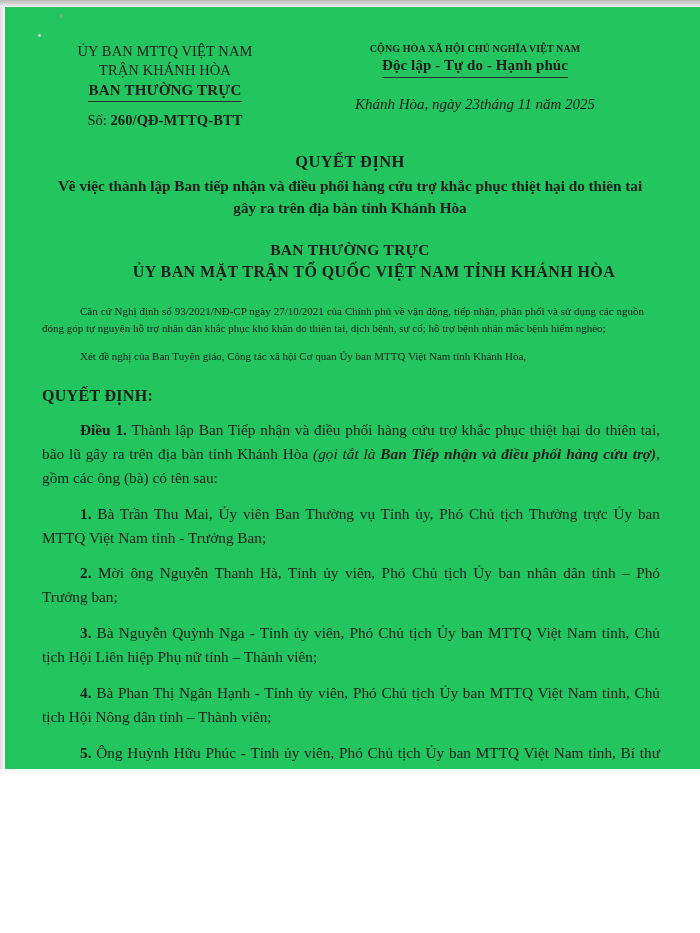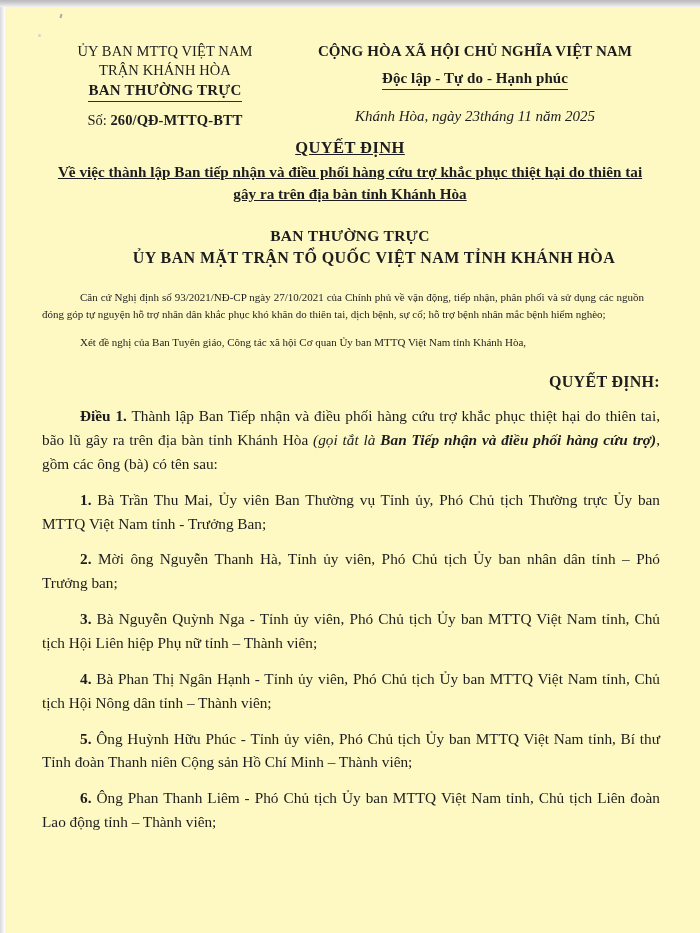--- a/index.html
+++ b/index.html
@@ -4,22 +4,22 @@
 <title>Quyết định</title>
 <style>
   html, body {
     margin: 0;
     padding: 0;
     background: #ffffff;
   }
   #page {
     position: relative;
     width: 700px;
-    height: 933px;
-    background: #fef9c3;
+    height: 769px;
+    background: #22c55e;
     overflow: hidden;
     font-family: "Liberation Serif", "DejaVu Serif", serif;
     color: #1d1d1f;
   }
   
   .scan-top-band {
     position: absolute;
     top: 0; left: 0;
     width: 700px; height: 7px;
     background: linear-gradient(to bottom, #b9b9bb 0%, #cfcfd1 45%, #f2f2f3 100%);
@@ -88,45 +88,44 @@
   }
   .doc-number {
     margin-top: 9px;
     font-size: 14.5px;
   }
   .doc-number .num {
     font-weight: bold;
     letter-spacing: .1px;
   }
   .nation-line {
-    font-size: 15px;
+    font-size: 10px;
     font-weight: bold;
     letter-spacing: .1px;
   }
   .motto {
     font-size: 15px;
     font-weight: bold;
     display: inline-block;
     border-bottom: 1.4px solid #303033;
     padding-bottom: 1px;
-    margin-top: 7px;
+    margin-top: 1px;
     letter-spacing: .1px;
   }
   .place-date {
     margin-top: 17px;
     font-size: 15px;
     font-style: italic;
   }
 
   
   .title-block {
     text-align: center;
-    margin-top: 8px;
+    margin-top: 22px;
     padding: 0 42px;
-    text-decoration: underline;
   }
   .decision-word {
     font-size: 16.5px;
     font-weight: bold;
     letter-spacing: .4px;
   }
   .decision-subject {
     font-size: 15.2px;
     font-weight: bold;
     line-height: 1.42;
@@ -160,21 +159,21 @@
     margin: 0 16px 11px 0;
     font-size: 11px;
     line-height: 1.56;
     text-align: justify;
     text-indent: 38px;
     hyphens: none;
   }
   p.para:last-child { margin-bottom: 0; }
 
   .resolve-heading {
-    text-align: right;
+    text-align: left;
     font-size: 16px;
     font-weight: bold;
     letter-spacing: .3px;
     margin: 22px 0 13px 0;
   }
 
   p.article {
     margin: 0 0 12px 0;
     font-size: 15.3px;
     line-height: 1.56;

